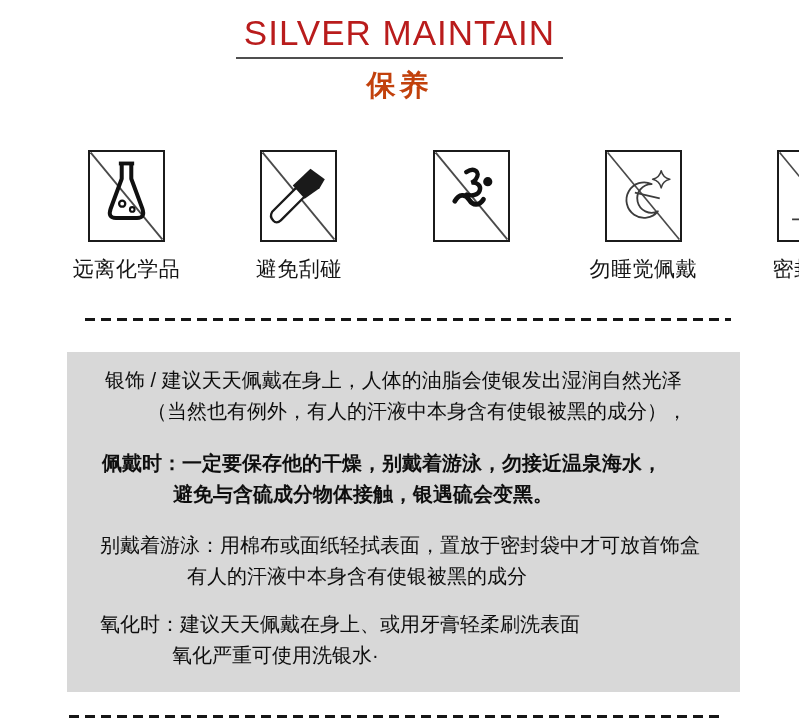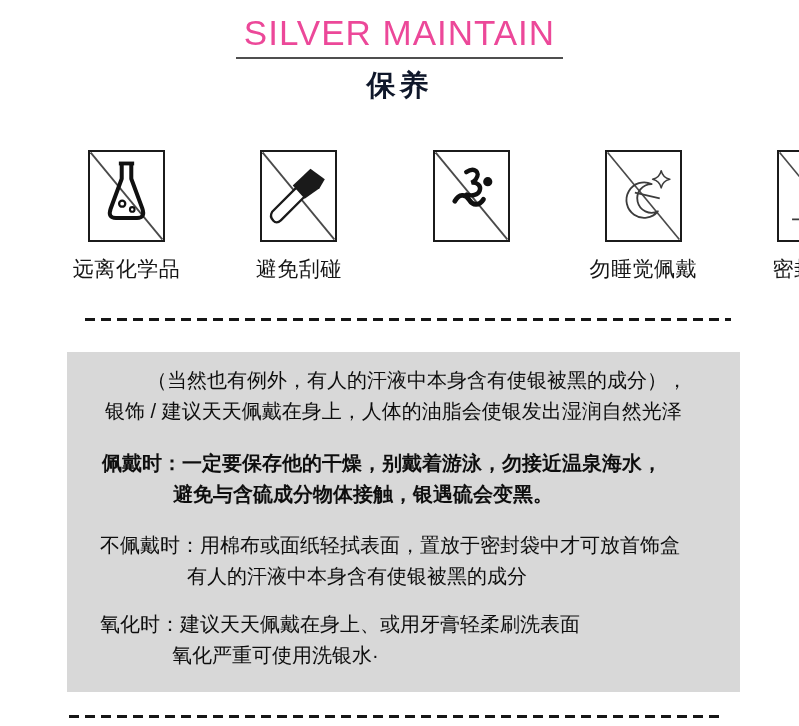--- a/index.html
+++ b/index.html
@@ -10,29 +10,29 @@
     color: #111111;
     position: relative;
     overflow: hidden;
   }
 
   
   .header { position: absolute; top: 13px; left: 0; width: 799px; text-align: center; }
   .title {
     display: inline-block;
     font-size: 35px; font-weight: 500; letter-spacing: 1px;
-    color: #ec4899;
+    color: #b91c1c;
     padding: 0 8px 4px 8px;
     border-bottom: 2px solid #4f4f4f;
     white-space: nowrap;
   }
   .subtitle {
     margin-top: 7px;
     font-size: 29px; font-weight: bold; letter-spacing: 4px;
-    color: #0f172a;
+    color: #c2410c;
   }
 
   
   .icon-row {
     position: absolute; top: 150px; left: 88px; width: 766px;
     display: flex; justify-content: space-between;
   }
   .care-item { width: 77px; display: flex; flex-direction: column; align-items: center; }
   .icon-box {
     width: 73px; height: 88px;
@@ -139,29 +139,29 @@
     </div>
     <div class="icon-label">密封保存</div>
   </div>
 
 </div>
 
 <div class="divider divider-top"></div>
 
 <div class="notes-panel">
   <div class="para-0">
+    <div class="note-line" style="margin-left:38px">银饰 / 建议天天佩戴在身上，人体的油脂会使银发出湿润自然光泽</div>
     <div class="note-line" style="margin-left:80px">（当然也有例外，有人的汗液中本身含有使银被黑的成分），</div>
-    <div class="note-line" style="margin-left:38px">银饰 / 建议天天佩戴在身上，人体的油脂会使银发出湿润自然光泽</div>
   </div>
   <div class="para-1">
     <div class="note-line" style="margin-left:35px">佩戴时：一定要保存他的干燥，别戴着游泳，勿接近温泉海水，</div>
     <div class="note-line" style="margin-left:106px">避免与含硫成分物体接触，银遇硫会变黑。</div>
   </div>
   <div class="para-2">
-    <div class="note-line" style="margin-left:33px">不佩戴时：用棉布或面纸轻拭表面，置放于密封袋中才可放首饰盒</div>
+    <div class="note-line" style="margin-left:33px">别戴着游泳：用棉布或面纸轻拭表面，置放于密封袋中才可放首饰盒</div>
     <div class="note-line" style="margin-left:120px">有人的汗液中本身含有使银被黑的成分</div>
   </div>
   <div class="para-3">
     <div class="note-line" style="margin-left:33px">氧化时：建议天天佩戴在身上、或用牙膏轻柔刷洗表面</div>
     <div class="note-line" style="margin-left:105px">氧化严重可使用洗银水·</div>
   </div>
 </div>
 
 <div class="divider divider-bottom"></div>
 

